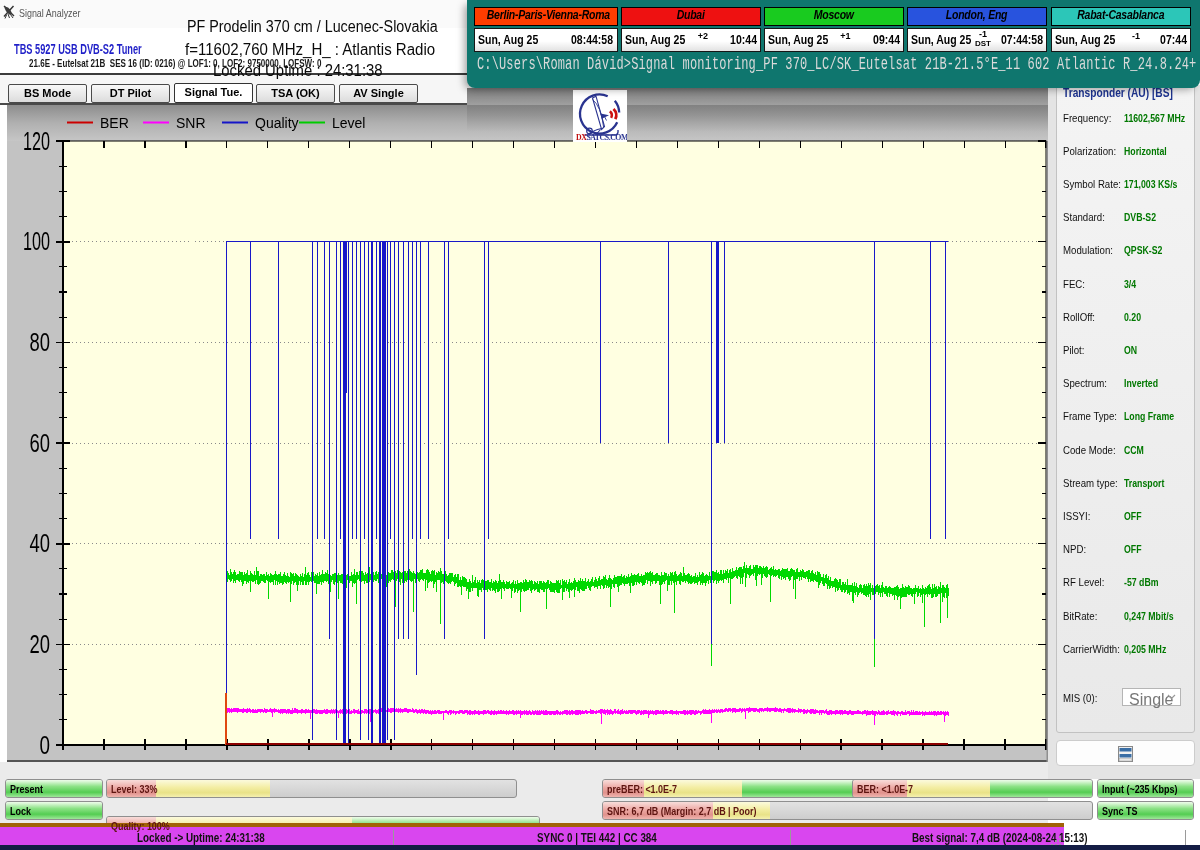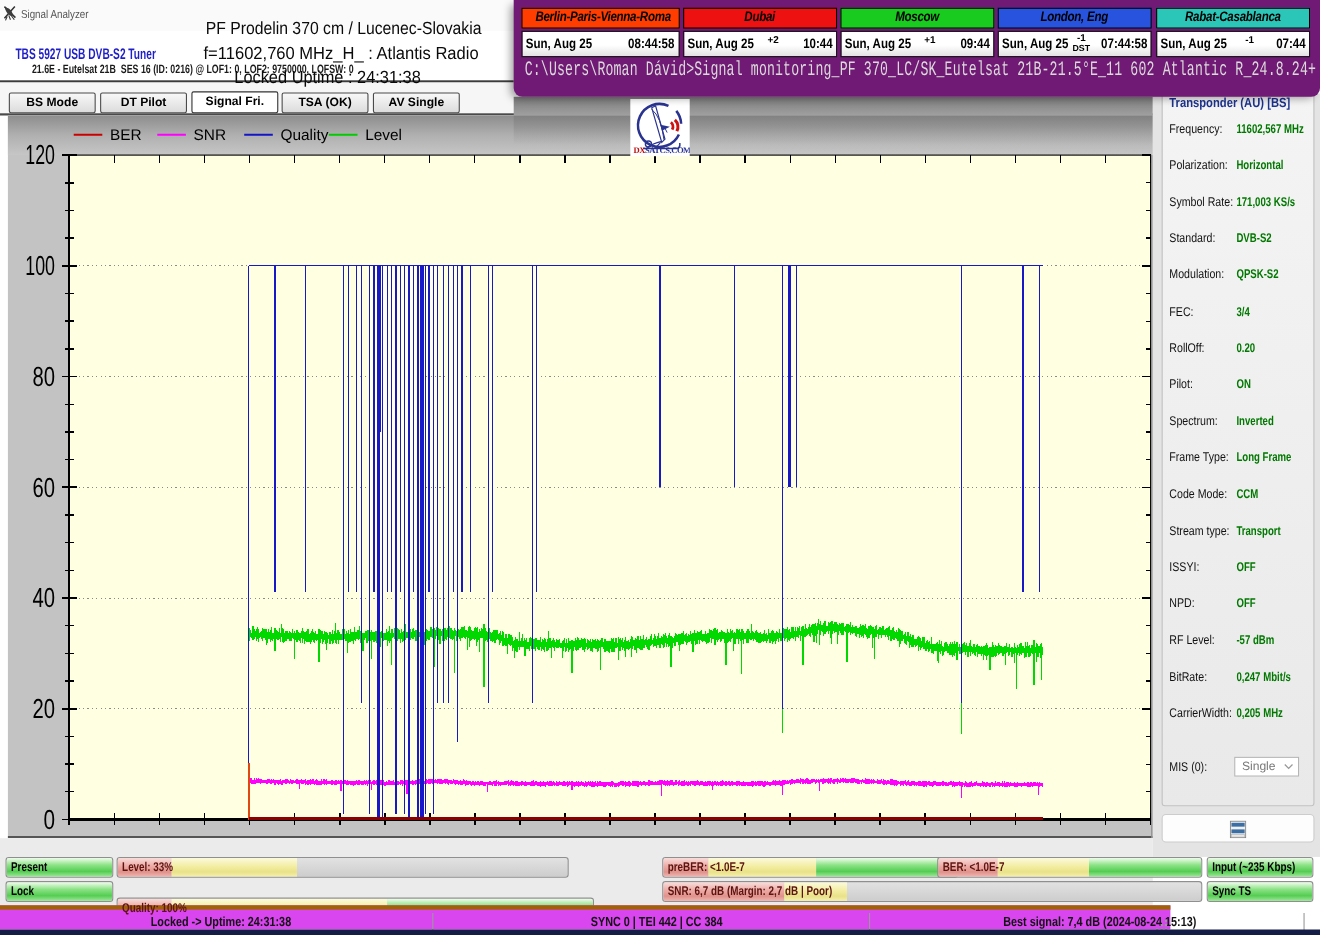--- a/index.html
+++ b/index.html
@@ -42,25 +42,25 @@
 #pbox{position:absolute;left:1056px;top:85px;width:139px;height:648px;background:linear-gradient(#f4f4f4,#e9e9e9);
  border:1px solid #c2c2c2;border-radius:3px}
 #ptitle{position:absolute;left:1063px;top:86px;font-size:12px;font-weight:bold;color:#1d3390;
  transform:scaleX(0.85);transform-origin:0 0;white-space:nowrap}
 .plab{position:absolute;left:1063px;font-size:11.5px;color:#111;transform:scaleX(0.84);
  transform-origin:0 0;white-space:nowrap}
 .pval{position:absolute;left:1124px;font-size:11.5px;font-weight:bold;color:#007800;
  transform:scaleX(0.76);transform-origin:0 0;white-space:nowrap}
 #mislab{position:absolute;left:1063px;top:692px;font-size:11.5px;color:#111;transform:scaleX(0.84);transform-origin:0 0}
 #misdd{position:absolute;left:1122px;top:688px;width:59px;height:18px;background:#fff;
- border:1px solid #b5b5b5;font-size:11px;color:#777;padding:2px 0 0 6px}
+ border:1px solid #b5b5b5;font-size:16px;color:#777;padding:2px 0 0 6px}
 #savebox{position:absolute;left:1056px;top:740px;width:139px;height:26px;background:#fdfdfd;
  border:1px solid #cccccc;border-radius:4px}
 
-#blackbox{position:absolute;left:467px;top:0;width:733px;height:87.5px;background:#701a75;
+#blackbox{position:absolute;left:467px;top:0;width:733px;height:87.5px;background:#0f766e;
  border-radius:0 0 8px 8px;box-shadow:-4px 3px 8px -2px rgba(0,0,0,.4);z-index:8}
 .chead{position:absolute;top:7px;height:18.5px;border:1.5px solid #000;font-size:12.5px;
  font-weight:bold;font-style:italic;color:#000;text-align:center;line-height:15px;
  white-space:nowrap;overflow:hidden}
 .chead span{display:inline-block;transform:scaleX(0.84);transform-origin:50% 0;letter-spacing:-0.3px}
 .cdate{position:absolute;top:27.5px;height:24.5px;background:linear-gradient(#ffffff 55%,#e2e2e2);
  border:1px solid #161616}
 .cd1{position:absolute;left:3px;top:4px;font-size:12.5px;font-weight:bold;transform:scaleX(0.84);transform-origin:0 50%;white-space:nowrap}
 .cd2{position:absolute;right:3px;top:4px;font-size:12.5px;font-weight:bold;transform:scaleX(0.84);transform-origin:100% 50%;white-space:nowrap}
 .csup{position:absolute;top:2px;font-size:9px;font-weight:bold}
@@ -78,21 +78,21 @@
  <path d="M2 1.5 Q9 3 8.5 10 Q4 9.5 1.5 3 Z" fill="#3c3c3c"></path>
  <path d="M5 9 L6.5 13 M3.5 10 L2 13.5 M7.5 9.5 L10 13" stroke="#333" stroke-width="1"></path>
 </svg>
 <div id="title">Signal Analyzer</div>
 <div id="tbs">TBS 5927 USB DVB-S2 Tuner</div>
 <div id="subline">21.6E - Eutelsat 21B&nbsp; SES 16 (ID: 0216) @ LOF1: 0, LOF2: 9750000, LQFSW: 0</div>
 <div id="hline"></div>
 <div id="toolbar"></div>
 <div class="btn" style="left:8px">BS Mode</div>
 <div class="btn" style="left:91px">DT Pilot</div>
-<div class="btn act" style="left:174px">Signal Fri.</div>
+<div class="btn act" style="left:174px">Signal Tue.</div>
 <div class="btn" style="left:256px">TSA (OK)</div>
 <div class="btn" style="left:339px">AV Single</div>
 <div class="ovl" style="left:187px;top:18px;font-size:16px;transform:scaleX(0.895);transform-origin:0 0">PF Prodelin 370 cm / Lucenec-Slovakia</div>
 <div class="ovl" style="left:185px;top:41px;font-size:16px;transform:scaleX(0.94);transform-origin:0 0">f=11602,760 MHz_H_ : Atlantis Radio</div>
 <div class="ovl" style="left:213px;top:62px;font-size:16px;transform:scaleX(0.93);transform-origin:0 0">Locked Uptime : 24:31:38</div>
 
 <div class="abs" style="left:0;top:103.2px;width:1048px;height:2px;background:#4a4a4a"></div>
 <svg width="1041" height="657" viewBox="0 0 1041 657" style="position:absolute;left:7px;top:105px">
 <defs>
       <linearGradient id="band" x1="0" y1="0" x2="0" y2="1">

